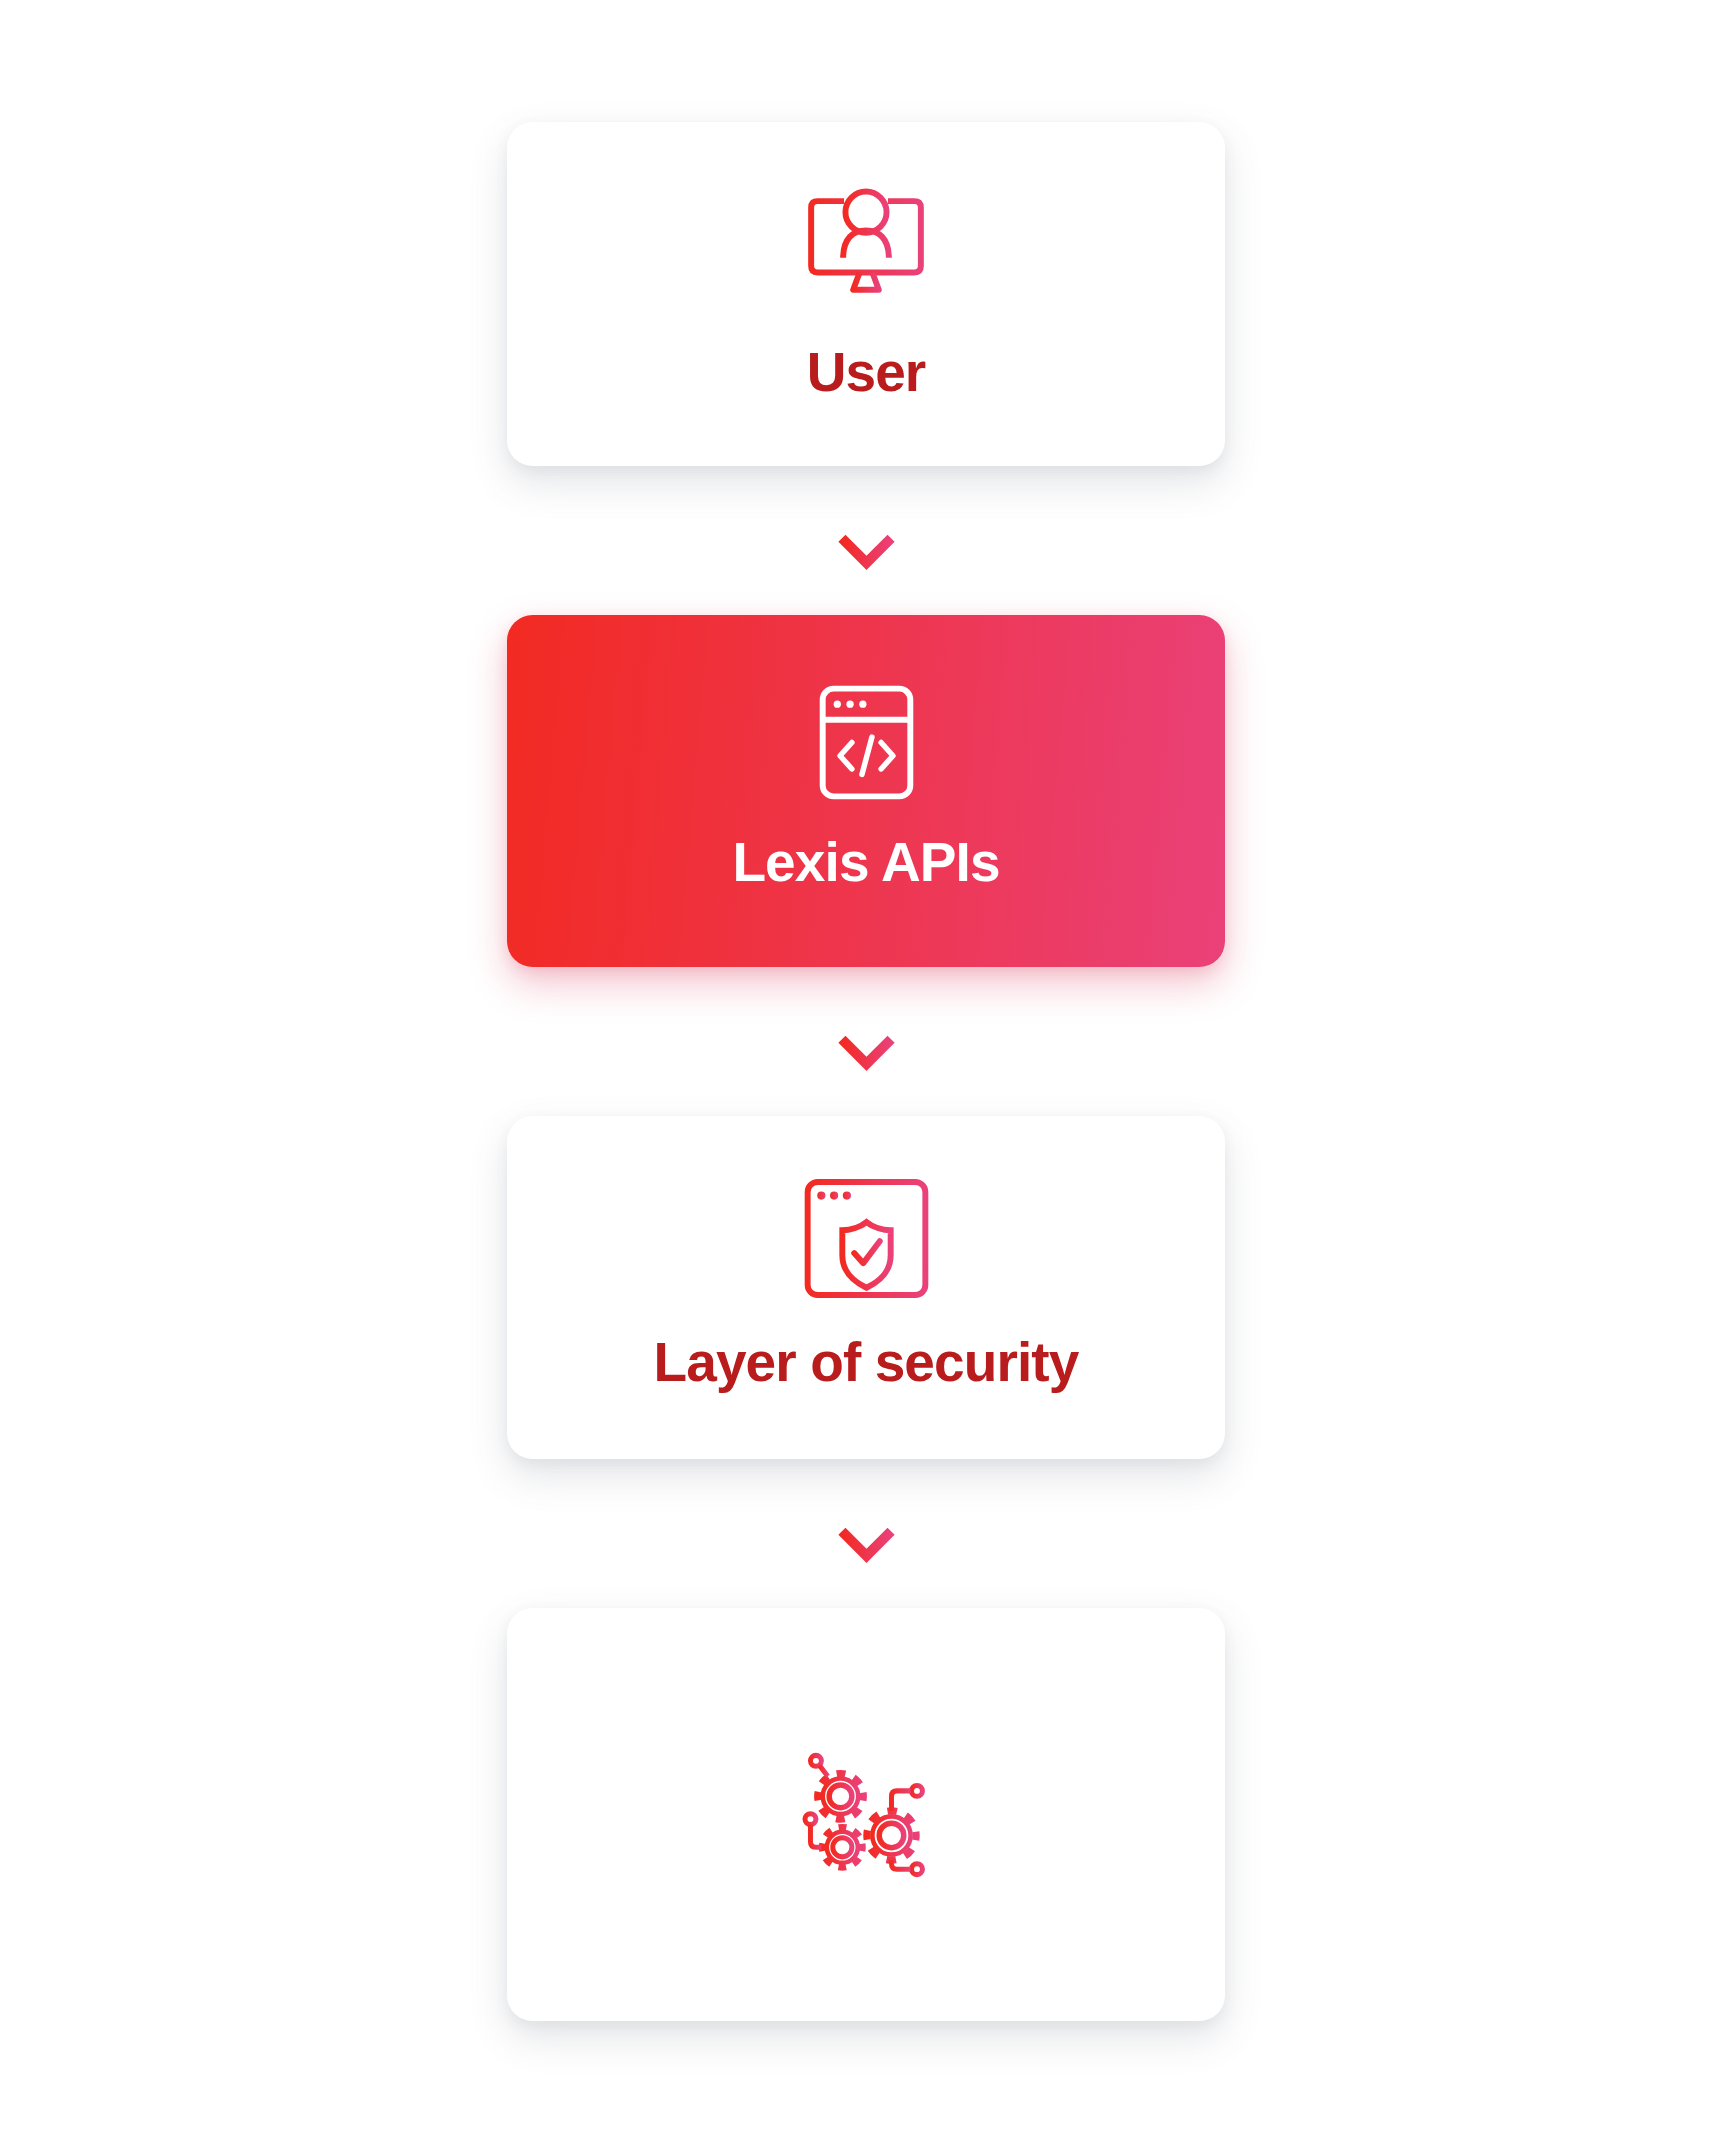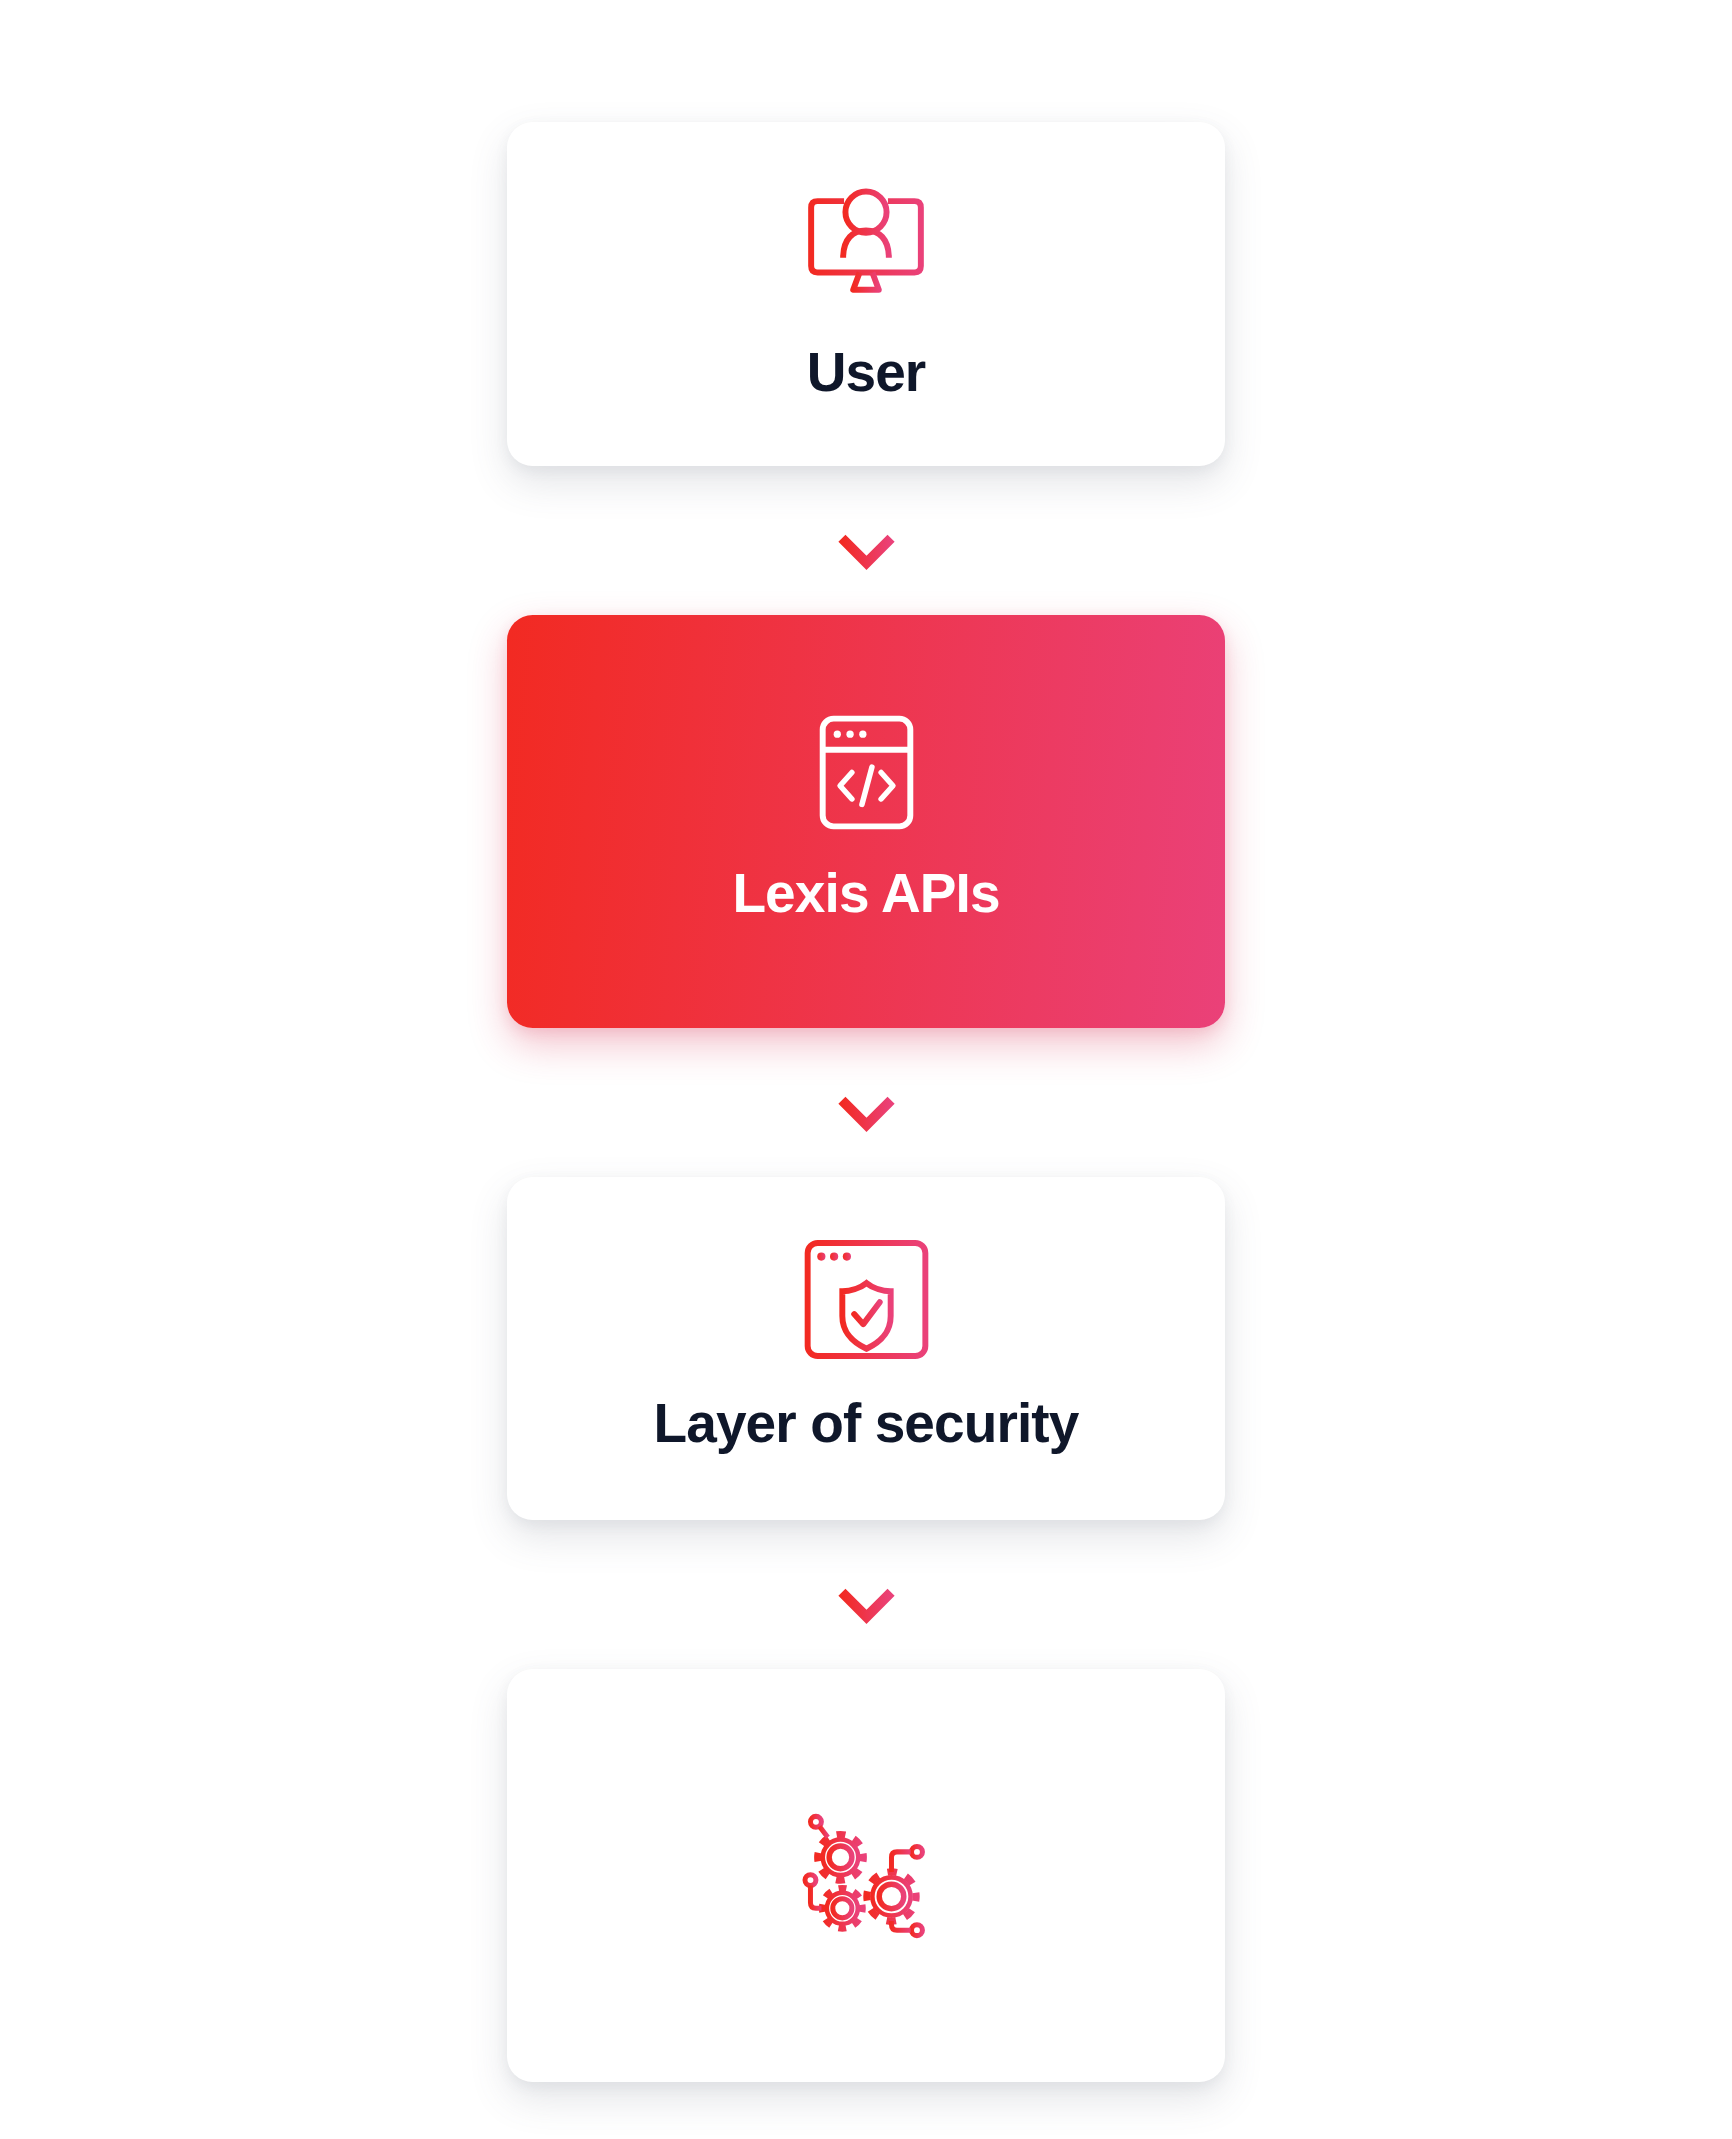--- a/index.html
+++ b/index.html
@@ -34,30 +34,30 @@
     align-items: center;
     justify-content: center;
     gap: 27.4px;
     text-align: center;
   }
   .card.accent {
     background: linear-gradient(95deg, #F22A22 0%, #EA4179 100%);
     box-shadow: 0 16.4px 38px rgba(214, 48, 84, 0.28), 0 4.6px 12.8px rgba(214, 48, 84, 0.12);
   }
   .card-1 { height: 344px; }
-  .card-2 { height: 413px; }
+  .card-2 { height: 352px; }
   .card-3 { height: 343px; text-align: right; }
   .card-4 { height: 413px; }
   .card-label {
     margin: 0;
     font-size: 55px;
     font-weight: 700;
     letter-spacing: -0.9px;
     line-height: 1.28;
-    color: #0f172a;
+    color: #b91c1c;
   }
   .card.accent .card-label { color: #ffffff; }
   .icon { display: block; line-height: 0; }
   .arrow-row {
     height: 149px;
     display: flex;
     align-items: center;
     justify-content: center;
   }
 </style>

